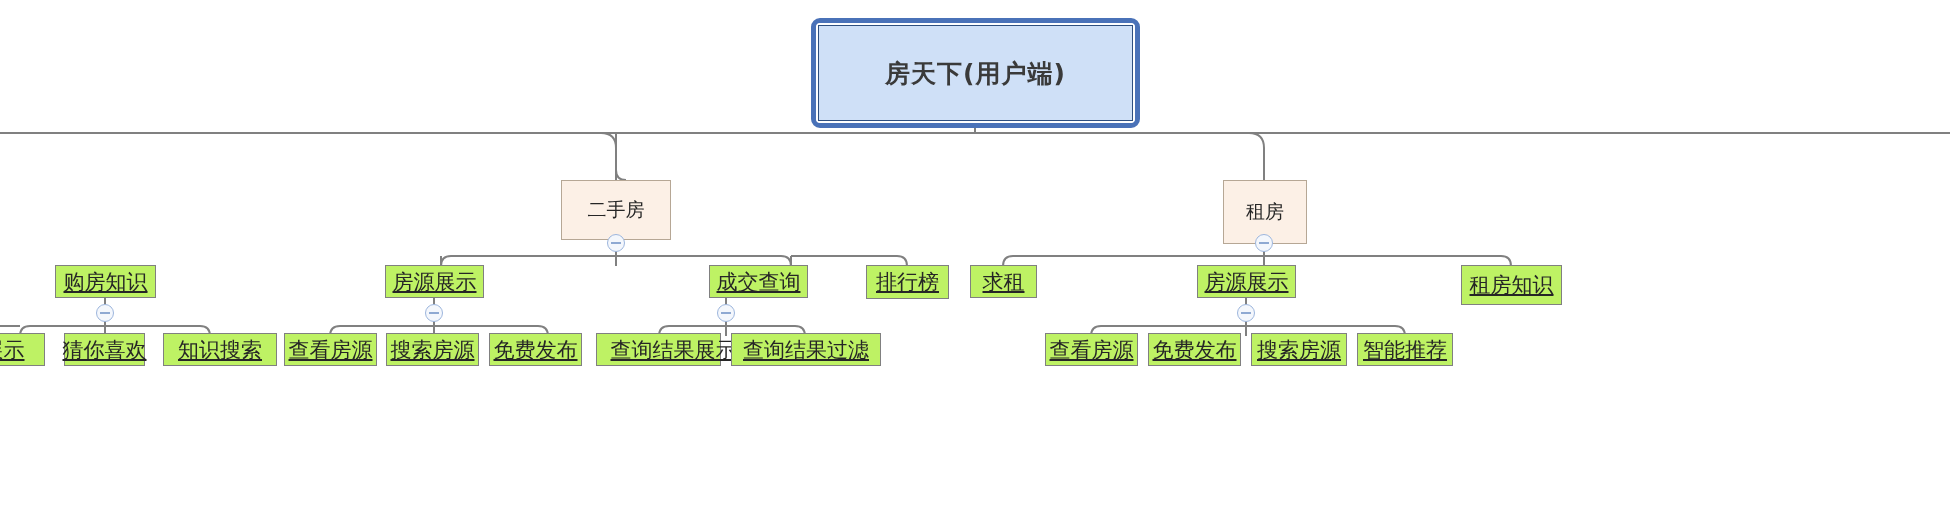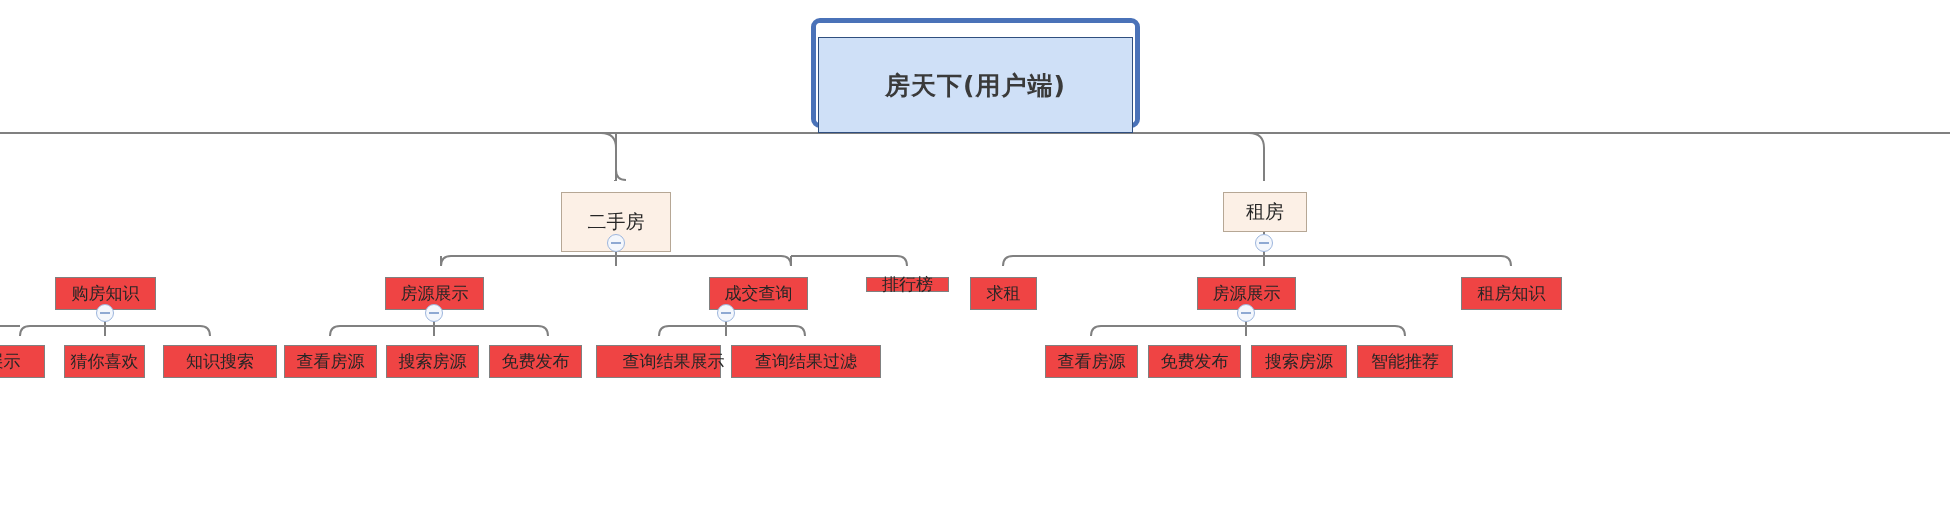--- a/index.html
+++ b/index.html
@@ -13,21 +13,20 @@
   #canvas{position:absolute;left:0;top:0;width:1950px;height:530px;}
   svg#wires{position:absolute;left:0;top:0;width:1950px;height:530px;pointer-events:none;}
 
   .node{
     position:absolute;
     box-sizing:border-box;
     display:flex;align-items:center;justify-content:center;
     white-space:nowrap;
     color:#262626;
     z-index:5;
-    margin-top:12px;
   }
 
   
   .node.root{
     background:#cfe0f7;
     border:1px solid #2f4f7f;
     font-size:25px;
     font-weight:bold;
     color:#3a3a3a;
     letter-spacing:1px;
@@ -49,23 +48,24 @@
   }
 
   
   .node.lvl2{
     background:#fcf0e6;
     border:1px solid #b6a795;
     font-size:19px;
   }
   
   .node.lvl3, .node.lvl4{
-    background:#ef4444;
+    background:#bef264;
     border:1px solid #808080;
-    font-size:17px;
+    font-size:21px;
+    text-decoration:underline;
   }
 
   
   .toggle{
     position:absolute;
     width:18px;height:18px;
     box-sizing:border-box;
     border:1px solid #9db6dd;
     border-radius:50%;
     background:#f4f7fc;
@@ -137,43 +137,43 @@
 
   <div class="root-sel" style="left:811px;top:18px;width:329px;height:110px;"></div>
   <div class="root-sel-inner" style="left:816px;top:23px;width:319px;height:100px;"></div>
   <div class="node root" style="left:818px;top:25px;width:315px;height:96px;">
     <span>房天下(用户端)</span>
   </div>
 
   <div class="node lvl2" style="left:561px;top:180px;width:110px;height:60px;">
     <span>二手房</span>
   </div>
-  <div class="node lvl2" style="left:1223px;top:180px;width:84px;height:40px;">
+  <div class="node lvl2" style="left:1223px;top:180px;width:84px;height:64px;">
     <span>租房</span>
   </div>
 
   <div class="node lvl3" style="left:55px;top:265px;width:101px;height:33px;">
     <span>购房知识</span>
   </div>
   <div class="node lvl3" style="left:385px;top:265px;width:99px;height:33px;">
     <span>房源展示</span>
   </div>
   <div class="node lvl3" style="left:709px;top:265px;width:99px;height:33px;">
     <span>成交查询</span>
   </div>
-  <div class="node lvl3" style="left:866px;top:265px;width:83px;height:15px;">
+  <div class="node lvl3" style="left:866px;top:265px;width:83px;height:34px;">
     <span>排行榜</span>
   </div>
   <div class="node lvl3" style="left:970px;top:265px;width:67px;height:33px;">
     <span>求租</span>
   </div>
   <div class="node lvl3" style="left:1197px;top:265px;width:99px;height:33px;">
     <span>房源展示</span>
   </div>
-  <div class="node lvl3" style="left:1461px;top:265px;width:101px;height:33px;justify-content:center;">
+  <div class="node lvl3" style="left:1461px;top:265px;width:101px;height:40px;justify-content:center;">
     <span>租房知识</span>
   </div>
 
   <div class="node lvl4" style="left:-38px;top:333px;width:83px;height:33px;">
     <span>展示</span>
   </div>
   <div class="node lvl4" style="left:64px;top:333px;width:81px;height:33px;">
     <span>猜你喜欢</span>
   </div>
   <div class="node lvl4" style="left:163px;top:333px;width:114px;height:33px;">

